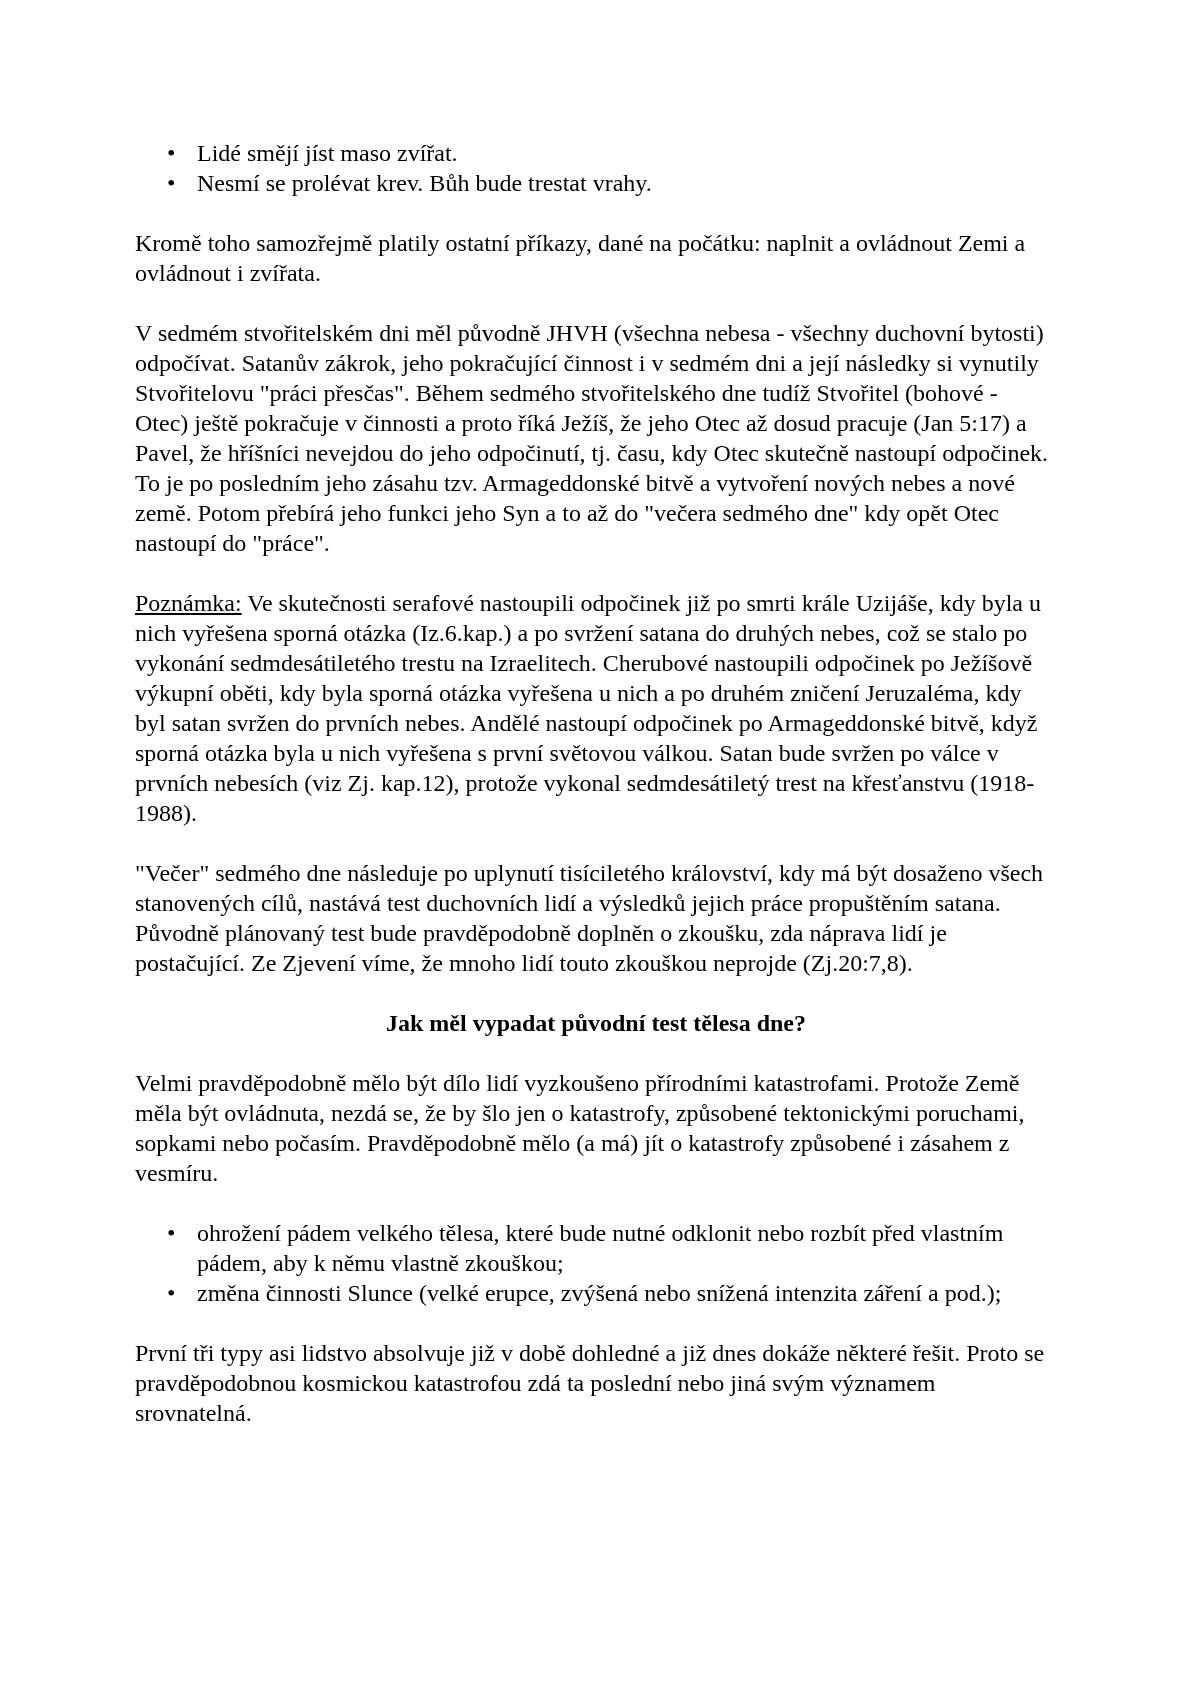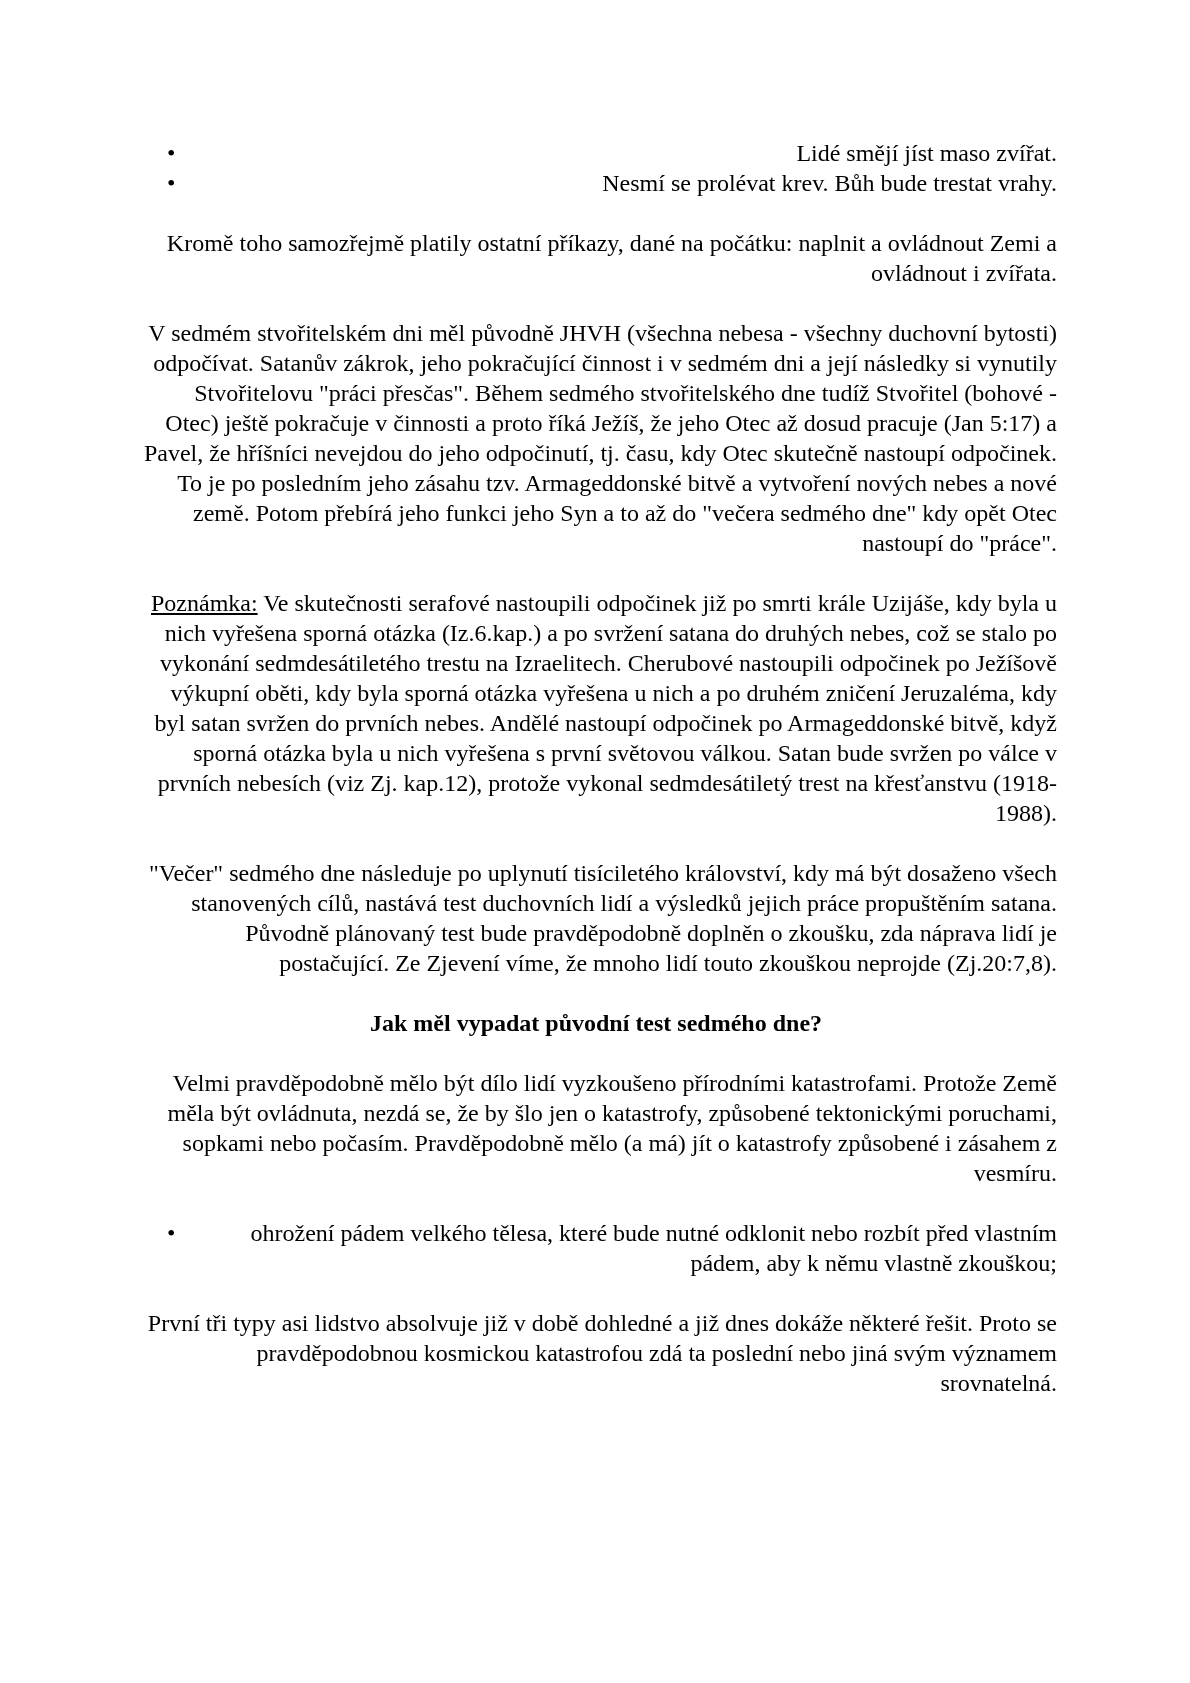--- a/index.html
+++ b/index.html
@@ -18,27 +18,26 @@
     -webkit-font-smoothing: antialiased;
   }
   .doc {
     position: absolute;
     left: 135px;
     top: 138px;
     width: 922px;
   }
   p {
     margin: 0 0 30px 0;
-    text-align: right;
+    text-align: left;
   }
   ul.bullets {
     list-style: none;
     margin: 0 0 30px 0;
     padding: 0;
-    text-align: right;
   }
   ul.bullets li {
     position: relative;
     padding-left: 62px;
   }
   ul.bullets li::before {
     content: "\2022";
     position: absolute;
     left: 32px;
     top: 0;
@@ -67,25 +66,26 @@
   </ul>
 
   <p>Kromě toho samozřejmě platily ostatní příkazy, dané na počátku: naplnit a ovládnout Zemi a ovládnout i zvířata.</p>
 
   <p>V sedmém stvořitelském dni měl původně JHVH (všechna nebesa - všechny duchovní bytosti) odpočívat. Satanův zákrok, jeho pokračující činnost i v sedmém dni a její následky si vynutily Stvořitelovu "práci přesčas". Během sedmého stvořitelského dne tudíž Stvořitel (bohové - Otec) ještě pokračuje v činnosti a proto říká Ježíš, že jeho Otec až dosud pracuje (Jan 5:17) a Pavel, že hříšníci nevejdou do jeho odpočinutí, tj. času, kdy Otec skutečně nastoupí odpočinek. To je po posledním jeho zásahu  tzv. Armageddonské bitvě a vytvoření nových nebes a nové země. Potom přebírá jeho funkci jeho Syn a to až do "večera sedmého dne" kdy opět Otec nastoupí do "práce".</p>
 
   <p><span class="u">Poznámka:</span><span> Ve skutečnosti serafové nastoupili odpočinek již po smrti krále Uzijáše, kdy byla u nich vyřešena sporná otázka (Iz.6.kap.) a po svržení satana do druhých nebes, což se stalo po vykonání sedmdesátiletého trestu na Izraelitech. Cherubové nastoupili odpočinek po Ježíšově výkupní oběti, kdy byla sporná otázka vyřešena u nich a po druhém zničení Jeruzaléma, kdy byl satan svržen do prvních nebes. Andělé nastoupí odpočinek po Armageddonské bitvě, když sporná otázka byla u nich vyřešena s první světovou válkou. Satan bude svržen po válce v prvních nebesích (viz Zj. kap.12), protože vykonal sedmdesátiletý trest na křesťanstvu (1918-1988).</span></p>
 
   <p>"Večer" sedmého dne následuje po uplynutí tisíciletého království, kdy má být dosaženo všech stanovených cílů, nastává test duchovních lidí a výsledků jejich práce propuštěním satana. Původně plánovaný test bude pravděpodobně doplněn o zkoušku, zda náprava lidí je postačující. Ze Zjevení víme, že mnoho lidí touto zkouškou neprojde (Zj.20:7,8).</p>
 
-  <h1 class="center-heading">Jak měl vypadat původní test sedmého dne?</h1>
+  <h1 class="center-heading">Jak měl vypadat původní test tělesa dne?</h1>
 
   <p>Velmi pravděpodobně mělo být dílo lidí vyzkoušeno přírodními katastrofami. Protože Země měla být ovládnuta, nezdá se, že by šlo jen o katastrofy, způsobené tektonickými poruchami, sopkami nebo počasím. Pravděpodobně mělo (a má) jít o katastrofy způsobené i zásahem z vesmíru.</p>
 
 
 
   <ul class="bullets">
     <li>ohrožení pádem velkého tělesa, které bude nutné odklonit nebo rozbít před vlastním pádem, aby k němu vlastně zkouškou;</li>
+    <li>změna činnosti Slunce (velké erupce, zvýšená nebo snížená intenzita záření a pod.);</li>
   </ul>
 
   <p>První tři typy asi lidstvo absolvuje již v době dohledné a již dnes dokáže některé řešit. Proto se pravděpodobnou kosmickou katastrofou zdá ta poslední nebo jiná svým významem srovnatelná.</p>
 
 </div>
 
 </body></html>

